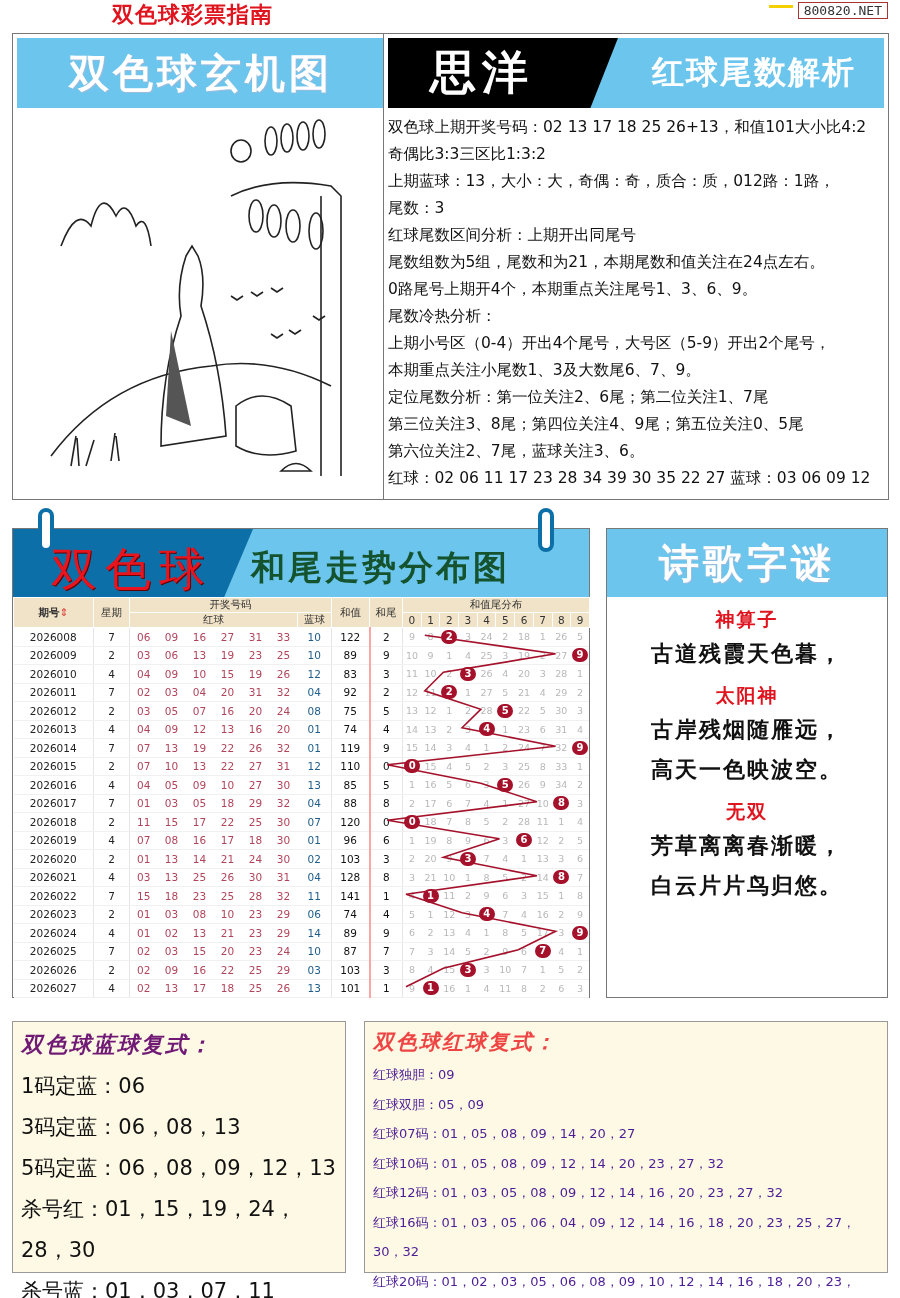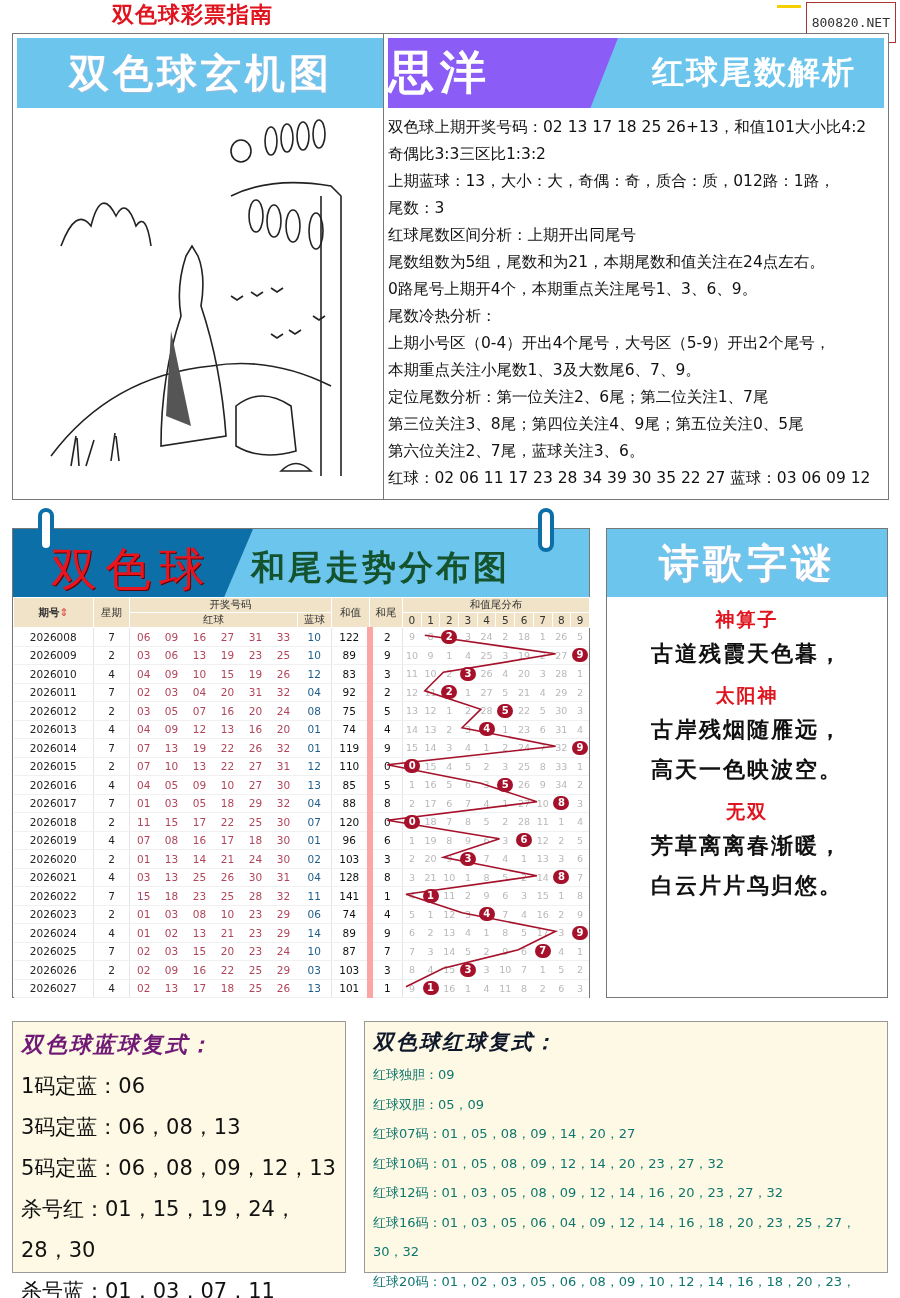--- a/index.html
+++ b/index.html
@@ -1,64 +1,64 @@
 <!DOCTYPE html>
 <html><head>
 <meta charset="utf-8">
 <style>
   *{box-sizing:border-box;margin:0;padding:0}
   body{width:900px;height:1298px;background:#fff;font-family:"DejaVu Sans",sans-serif;position:relative;overflow:hidden;color:#111}
   .abs{position:absolute}
   .top-title{left:112px;top:0;font-size:22px;font-weight:bold;color:#e0141e;letter-spacing:1px}
-  .site-badge{right:4px;top:2px;border:1px solid #a33;color:#333;font-size:13px;padding:12px 5px;background:#fff;font-family:"DejaVu Sans Mono",monospace}
+  .site-badge{right:12px;top:2px;border:1px solid #a33;color:#333;font-size:13px;padding:0 5px;background:#fff;font-family:"DejaVu Sans Mono",monospace}
   .site-badge:before{content:"";position:absolute;left:-30px;top:2px;width:24px;height:3px;background:#f5d000}
   .panel{border:1px solid #777;background:#fff}
   .banner{background:#6cc5ec;color:#fff;font-weight:bold;text-shadow:1px 1px 0 #9bd;display:flex;align-items:center;justify-content:center}
   
   #p1{left:12px;top:33px;width:378px;height:467px}
   #p1 .banner{height:70px;margin:4px;font-size:40px;letter-spacing:4px}
   #p1 svg{display:block;margin:8px auto 0}
   
   #p2{left:383px;top:33px;width:506px;height:467px}
   #p2 .banner2{position:relative;height:70px;margin:4px;background:#6cc5ec;overflow:hidden}
-  #p2 .b-dark{position:absolute;left:0;top:0;height:100%;width:230px;background:#8b5cf6;clip-path:polygon(0 0,100% 0,88% 100%,0 100%);color:#fff;font-size:46px;font-weight:bold;display:flex;align-items:center;letter-spacing:6px}
+  #p2 .b-dark{position:absolute;left:0;top:0;height:100%;width:230px;background:#000000;clip-path:polygon(0 0,100% 0,88% 100%,0 100%);color:#fff;font-size:46px;font-weight:bold;display:flex;align-items:center;padding-left:42px;letter-spacing:6px}
   #p2 .b-light{position:absolute;left:236px;top:0;height:100%;right:0;display:flex;align-items:center;justify-content:center;color:#fff;font-size:32px;font-weight:bold;letter-spacing:2px}
   #p2 .lines{padding:2px 4px;font-size:15.5px;line-height:27px;color:#111}
   
   #p3{left:12px;top:528px;width:578px;height:470px;border:1px solid #777}
   .ring{position:absolute;width:16px;height:44px;border:4px solid #0d6fa7;border-radius:9px;background:#fff;top:508px;z-index:5}
   #p3 .banner3{position:relative;height:68px;background:#6cc5ec;overflow:hidden}
   #p3 .b3dark{position:absolute;left:0;top:0;height:100%;width:240px;background:#0d6fa7;clip-path:polygon(0 0,100% 0,88% 100%,0 100%)}
   #p3 .b3red{position:absolute;left:38px;top:10px;font-size:46px;font-weight:normal;color:#e8141e;letter-spacing:8px;text-shadow:1px 1px 0 #600}
   #p3 .b3white{position:absolute;left:238px;top:16px;font-size:34px;color:#14532d;font-weight:bold;letter-spacing:3px}
   table.trend{border-collapse:collapse;width:576px;font-size:10.5px;table-layout:fixed}
   table.trend th{background:#f1e3c7;color:#333;font-weight:normal;height:14px;border:1px solid #fff;font-size:10.5px}
   table.trend td{height:18.5px;text-align:center;border-bottom:1px solid #f0f0f0}
   table.trend tr.grp td{border-top:1px solid #ccc}
   td.issue{color:#222;border-right:1px solid #e5e5e5}
   td.wk{color:#222;border-right:1px solid #e5e5e5}
   td.red{color:#b0445a}
   td.blue{color:#1f5d8a;border-right:1px solid #e5e5e5}
-  td.sum{color:#111;border-right:6px solid #fca5a5}
+  td.sum{color:#111;border-right:2px solid #fca5a5}
   td.tail{color:#111;border-right:1px solid #e5e5e5}
   td.miss{color:#b8b8b8;font-size:9.5px}
   td.hit span{display:inline-block;width:16px;height:14px;line-height:14px;border-radius:8px;background:#a5112a;color:#fff;font-weight:bold;font-size:10px;position:relative;z-index:2}
   #trend-svg{position:absolute;left:365px;top:96px;pointer-events:none;z-index:1}
   
   #p4{left:606px;top:528px;width:282px;height:470px;border:1px solid #777}
   #p4 .banner{height:68px;font-size:40px;letter-spacing:4px}
   .poem-title{color:#e0141e;font-size:19px;font-weight:bold;text-align:center;margin-top:10px;font-family:"DejaVu Serif",serif;letter-spacing:2px}
   .poem-line{font-size:22px;text-align:center;font-family:"DejaVu Serif",serif;font-weight:bold;line-height:40px;letter-spacing:2px}
   
   #p5{left:12px;top:1021px;width:334px;height:252px;background:#fdf9e4;border:1px solid #999;padding:8px 8px}
   #p5 .h{color:#701a75;font-size:22px;font-weight:bold;font-style:italic;font-family:"DejaVu Serif",serif;letter-spacing:2px;margin-bottom:6px}
   #p5 .row{font-size:21px;line-height:41px;color:#111}
   #p6{left:364px;top:1021px;width:524px;height:252px;background:#fdf9e4;border:1px solid #999;padding:6px 8px}
-  #p6 .h{color:#0f172a;font-size:21px;font-weight:bold;font-style:italic;font-family:"DejaVu Serif",serif;letter-spacing:2px;margin-bottom:4px}
-  #p6 .row{font-size:13px;line-height:29.5px;color:#0f766e}
+  #p6 .h{color:#ef4444;font-size:21px;font-weight:bold;font-style:italic;font-family:"DejaVu Serif",serif;letter-spacing:2px;margin-bottom:4px}
+  #p6 .row{font-size:13px;line-height:29.5px;color:#4c1d95}
 </style>
 </head>
 <body>
 
 <div class="abs top-title">双色球彩票指南</div>
 <div class="abs site-badge">800820.NET</div>
 
 <div class="abs panel" id="p1">
   <div class="banner">双色球玄机图</div>
   <svg width="340" height="370" viewBox="0 0 340 370" fill="none" stroke="#222" stroke-width="1.6">

